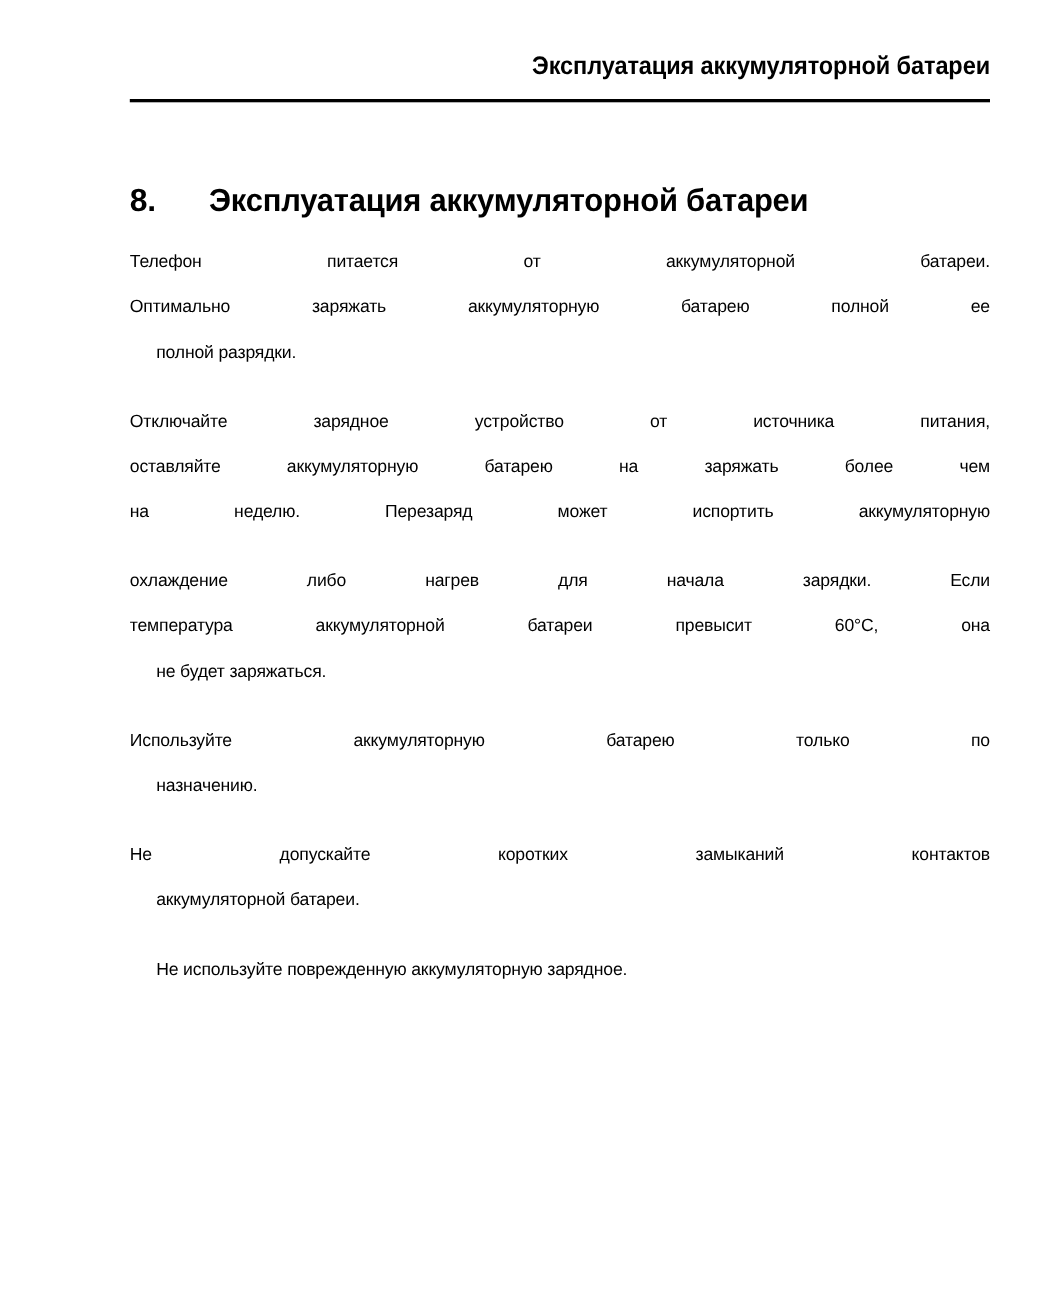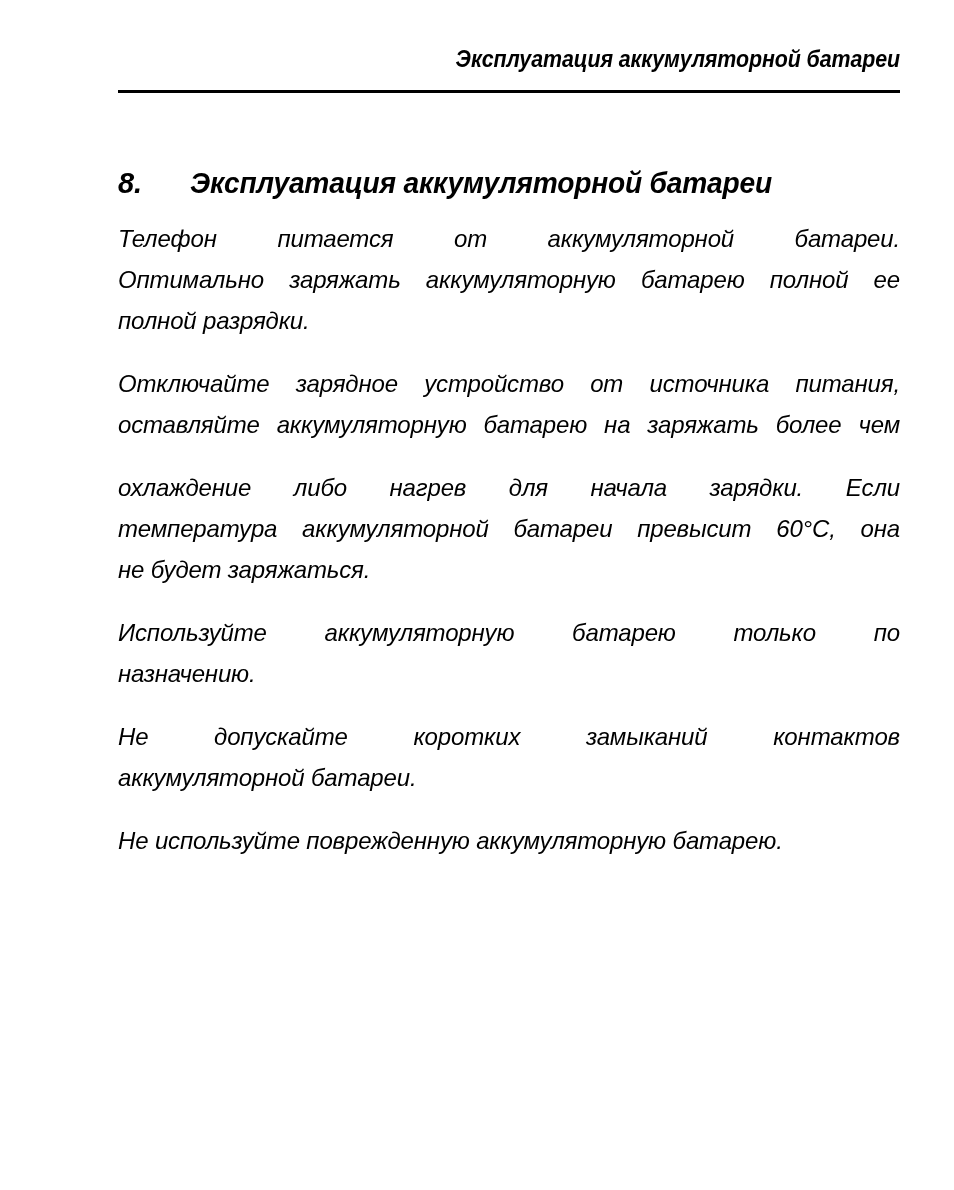--- a/index.html
+++ b/index.html
@@ -15,21 +15,20 @@
     color: #000000;
     -webkit-font-smoothing: none;
   }
 
   .page {
     position: absolute;
     left: 0; top: 0;
     width: 954px;
     height: 918px;
     overflow: hidden;
-    font-style: italic;
   }
 
   
   .running-header {
     position: absolute;
     left: 118px;
     top: 44px;
     width: 782px;
     text-align: right;
     font-size: 23px;
@@ -82,41 +81,42 @@
     flex: 0 0 72px;
   }
   .section-heading .title {
     flex: 1 1 auto;
     transform: scaleX(0.97);
     transform-origin: left center;
     white-space: nowrap;
   }
 
   p.body-text {
-    font-size: 24px;
+    font-size: 16px;
     line-height: 41px;
     margin: 0 0 22px 0;
     text-align: justify;
     text-justify: inter-word;
     letter-spacing: -0.15px;
     word-spacing: 0px;
     hyphens: none;
   }
   p.body-text:last-child {
     margin-bottom: 0;
   }
   
   p.body-text > span.ln {
     display: block;
     text-align: justify;
     text-align-last: justify;
     white-space: nowrap;
   }
   p.body-text > span.ln.last {
     text-align-last: left;
+    margin-left: 24px;
   }
 
   
   .page-number {
     position: absolute;
     left: 118px;
     top: 1020px;
     width: 782px;
     text-align: right;
     font-size: 27px;
@@ -142,36 +142,37 @@
 
     <div id="paragraph-host">
         <p class="body-text">
           <span class="ln">Телефон питается от аккумуляторной батареи.</span>
           <span class="ln">Оптимально заряжать аккумуляторную батарею полной ее</span>
           <span class="ln last">полной разрядки.</span>
         </p>
         <p class="body-text">
           <span class="ln">Отключайте зарядное устройство от источника питания,</span>
           <span class="ln">оставляйте аккумуляторную батарею на заряжать более чем</span>
+          <span class="ln">на неделю. Перезаряд может испортить аккумуляторную</span>
         </p>
         <p class="body-text">
           <span class="ln">охлаждение либо нагрев для начала зарядки. Если</span>
           <span class="ln">температура аккумуляторной батареи превысит 60°C, она</span>
           <span class="ln last">не будет заряжаться.</span>
         </p>
         <p class="body-text">
           <span class="ln">Используйте аккумуляторную батарею только по</span>
           <span class="ln last">назначению.</span>
         </p>
         <p class="body-text">
           <span class="ln">Не допускайте коротких замыканий контактов</span>
           <span class="ln last">аккумуляторной батареи.</span>
         </p>
         <p class="body-text">
-          <span class="ln last">Не используйте поврежденную аккумуляторную батарею.</span>
+          <span class="ln last">Не используйте поврежденную аккумуляторную зарядное.</span>
         </p>
       </div>
 
   </div>
 
   <div class="rule-bottom"></div>
 
   <div class="page-number">153</div>
 
 </div>

